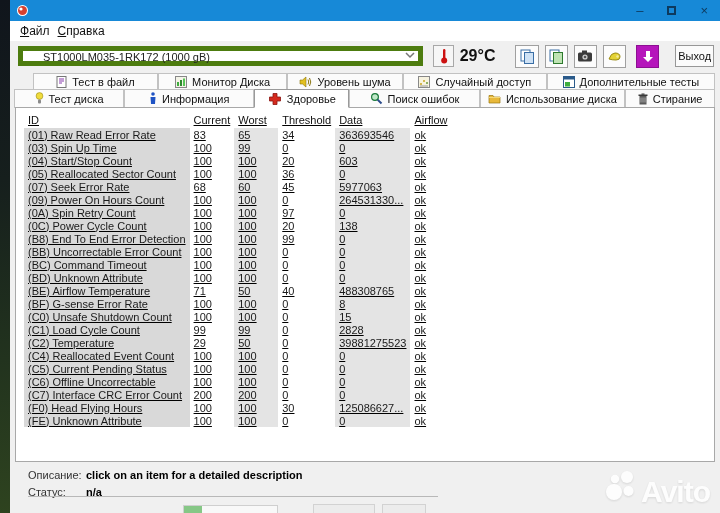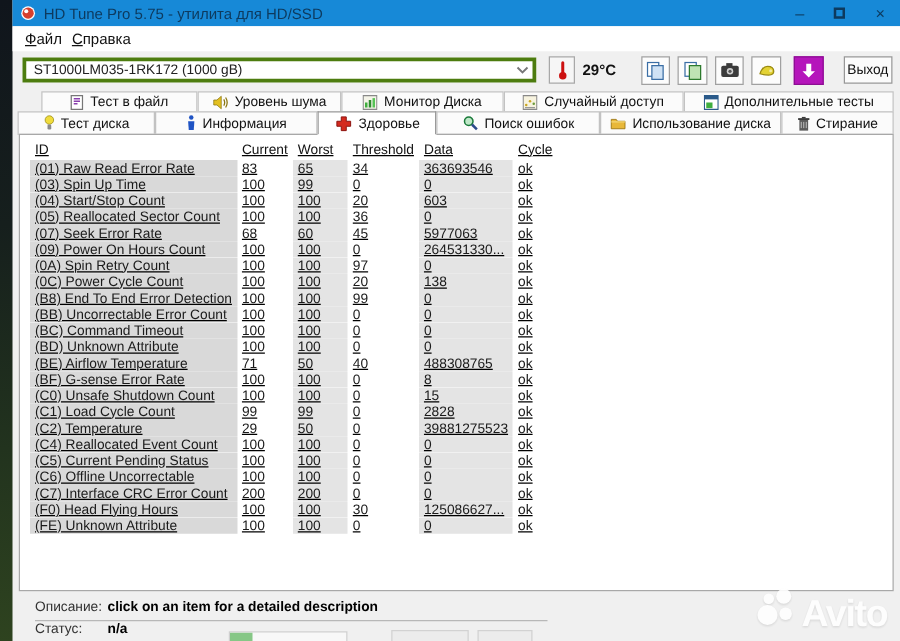--- a/index.html
+++ b/index.html
@@ -21,26 +21,26 @@
   .ctl-max { width:9px; height:9px; border:2px solid #0d3a5e; display:inline-block; }
 
   
   .menubar { height:20px; background:#ffffff; display:flex; align-items:center;
     gap:8px; padding:0 10px; font-size:12px; color:#111; flex:0 0 auto; }
   .menu-item .hot { text-decoration:underline; }
 
   
   .toolbar { height:30px; display:flex; align-items:center; padding:2px 6px 2px 8px;
     gap:6px; flex:0 0 auto; }
-  .drive-select { width:438px; height:20px; background:#fff; border:3px solid #4d7c0f;
-    display:flex; align-items:center; justify-content:space-between; padding:0 2px 0 6px;
+  .drive-select { width:438px; height:20px; background:#fff; border:5px solid #4d7c0f;
+    display:flex; align-items:flex-start; justify-content:space-between; padding:0 2px 0 20px;
     font-size:11px; color:#222; }
   .temp-button { width:22px; height:22px; border:1px solid #a8a8a8; background:#f6f6f6;
     display:flex; align-items:center; justify-content:center; margin-left:4px; }
-  .temp-label { font-size:12px; font-weight:bold; color:#111; margin-right:14px; }
+  .temp-label { font-size:16px; font-weight:bold; color:#111; margin-right:14px; }
   .tb-btn { width:25px; height:23px; border:1px solid #a0a0a0; background:#fcfcfc;
     display:flex; align-items:center; justify-content:center; }
   .tb-btn.update { background:#b515bb; border-color:#8c0f92; margin-left:4px; }
   .exit-button { margin-left:10px; width:42px; height:22px; border:1px solid #979797;
     background:#fbfbfb; font-size:11px; font-family:"Liberation Sans",sans-serif; color:#111; }
 
   
   .tabs-area { padding:2px 5px 0 4px; flex:0 0 auto; }
   .tabrow { display:flex; }
   .tabrow1 { margin-left:19px; }
@@ -65,21 +65,21 @@
   .c-id     { width:140px; }
   .c-cur    { width:43px; }
   .c-worst  { width:44px; }
   .c-thr    { width:52px; }
   .c-data   { width:62px; }
   .c-status { width:42px; }
   td.c-id { background:#d9d9d9; }
   td.c-worst, td.c-data { background:#e4e4e4; }
 
   
-  .footer { flex:0 0 auto; padding:7px 0 0 18px; font-size:11px; height:40px; }
+  .footer { flex:0 0 auto; padding:7px 0 0 18px; font-size:11px; height:51px; }
   .frow { display:flex; margin-bottom:5px; }
   .flabel { width:58px; color:#333; }
   .fvalue { font-weight:bold; color:#000; }
 
   .divider { position:absolute; left:18px; top:496px; width:410px; height:1px;
     background:#b8b8b8; }
 
   
   .cut-bar { position:absolute; left:173px; top:505px; width:95px; height:10px;
     border:1px solid #cfcfcf; background:#f8f8f8; overflow:hidden; }
@@ -103,21 +103,20 @@
   <div class="window">
 
     <div class="titlebar">
       <span class="tab-icon">
         <svg width="13" height="13" viewBox="0 0 13 13">
             <circle cx="6.5" cy="6.5" r="5.5" fill="#fff"></circle>
             <circle cx="6.5" cy="6.5" r="4.5" fill="#d6402f"></circle>
             <circle cx="5" cy="5" r="1.6" fill="#fff"></circle>
           </svg>
       </span>
-      <span class="title-text">HD Tune Pro 5.75 - утилита для HD/SSD</span>
       <div class="win-controls">
         <span class="ctl">–</span>
         <span class="ctl ctl-max"></span>
         <span class="ctl">×</span>
       </div>
     </div>
 
     <div class="menubar">
       <span class="menu-item"><span class="hot">Ф</span><span>айл</span></span>
       <span class="menu-item"><span class="hot">С</span><span>правка</span></span>
@@ -191,39 +190,39 @@
       <div class="tabrow tabrow1">
         <div class="tab" style="flex:115">
           <span class="tab-icon">
               <svg width="11" height="12" viewBox="0 0 11 12">
                 <rect x="1" y="0.5" width="9" height="11" fill="#fff" stroke="#777"></rect>
                 <path d="M3 3 h5 M3 5 h5 M3 7 h3" stroke="#8a3fae" stroke-width="1.2"></path>
               </svg>
             </span>
           <span>Тест в файл</span>
         </div>
-        <div class="tab" style="flex:105">
-          <span class="tab-icon">
-              <svg width="13" height="12" viewBox="0 0 13 12">
-                <path d="M1 4 h2.5 L7 1 v10 L3.5 8 H1 Z" fill="#e3c020" stroke="#8a7510" stroke-width="0.6"></path>
-                <path d="M9 3.5 Q10.5 6 9 8.5 M10.5 2 Q13 6 10.5 10" stroke="#8a7510" fill="none"></path>
-              </svg>
-            </span>
-          <span>Уровень шума</span>
-        </div>
         <div class="tab" style="flex:120">
           <span class="tab-icon">
               <svg width="12" height="12" viewBox="0 0 12 12">
                 <rect x="0.5" y="0.5" width="11" height="11" fill="#f4f4e8" stroke="#888"></rect>
                 <rect x="2" y="6" width="2" height="4" fill="#3fae3f"></rect>
                 <rect x="5" y="4" width="2" height="6" fill="#2d8a2d"></rect>
                 <rect x="8" y="2.5" width="2" height="7.5" fill="#56c456"></rect>
               </svg>
             </span>
           <span>Монитор Диска</span>
+        </div>
+        <div class="tab" style="flex:105">
+          <span class="tab-icon">
+              <svg width="13" height="12" viewBox="0 0 13 12">
+                <path d="M1 4 h2.5 L7 1 v10 L3.5 8 H1 Z" fill="#e3c020" stroke="#8a7510" stroke-width="0.6"></path>
+                <path d="M9 3.5 Q10.5 6 9 8.5 M10.5 2 Q13 6 10.5 10" stroke="#8a7510" fill="none"></path>
+              </svg>
+            </span>
+          <span>Уровень шума</span>
         </div>
         <div class="tab" style="flex:135">
           <span class="tab-icon">
               <svg width="12" height="12" viewBox="0 0 12 12">
                 <rect x="0.5" y="0.5" width="11" height="11" fill="#f7f3df" stroke="#888"></rect>
                 <circle cx="3" cy="8" r="1" fill="#caa520"></circle>
                 <circle cx="6" cy="5" r="1" fill="#caa520"></circle>
                 <circle cx="9" cy="7" r="1" fill="#6a9a3a"></circle>
                 <path d="M2 10 h8" stroke="#999"></path>
               </svg>
@@ -310,21 +309,21 @@
             <col class="c-data">
             <col class="c-status">
         </colgroup>
         <thead>
           <tr>
             <th>ID</th>
             <th>Current</th>
             <th>Worst</th>
             <th>Threshold</th>
             <th>Data</th>
-            <th>Cycle</th>
+            <th>Airflow</th>
           </tr>
         </thead>
         <tbody>
             <tr>
           <td class="c-id">(01) Raw Read Error Rate</td>
           <td class="c-cur">83</td>
           <td class="c-worst">65</td>
           <td class="c-thr">34</td>
           <td class="c-data">363693546</td>
           <td class="c-status">ok</td>

